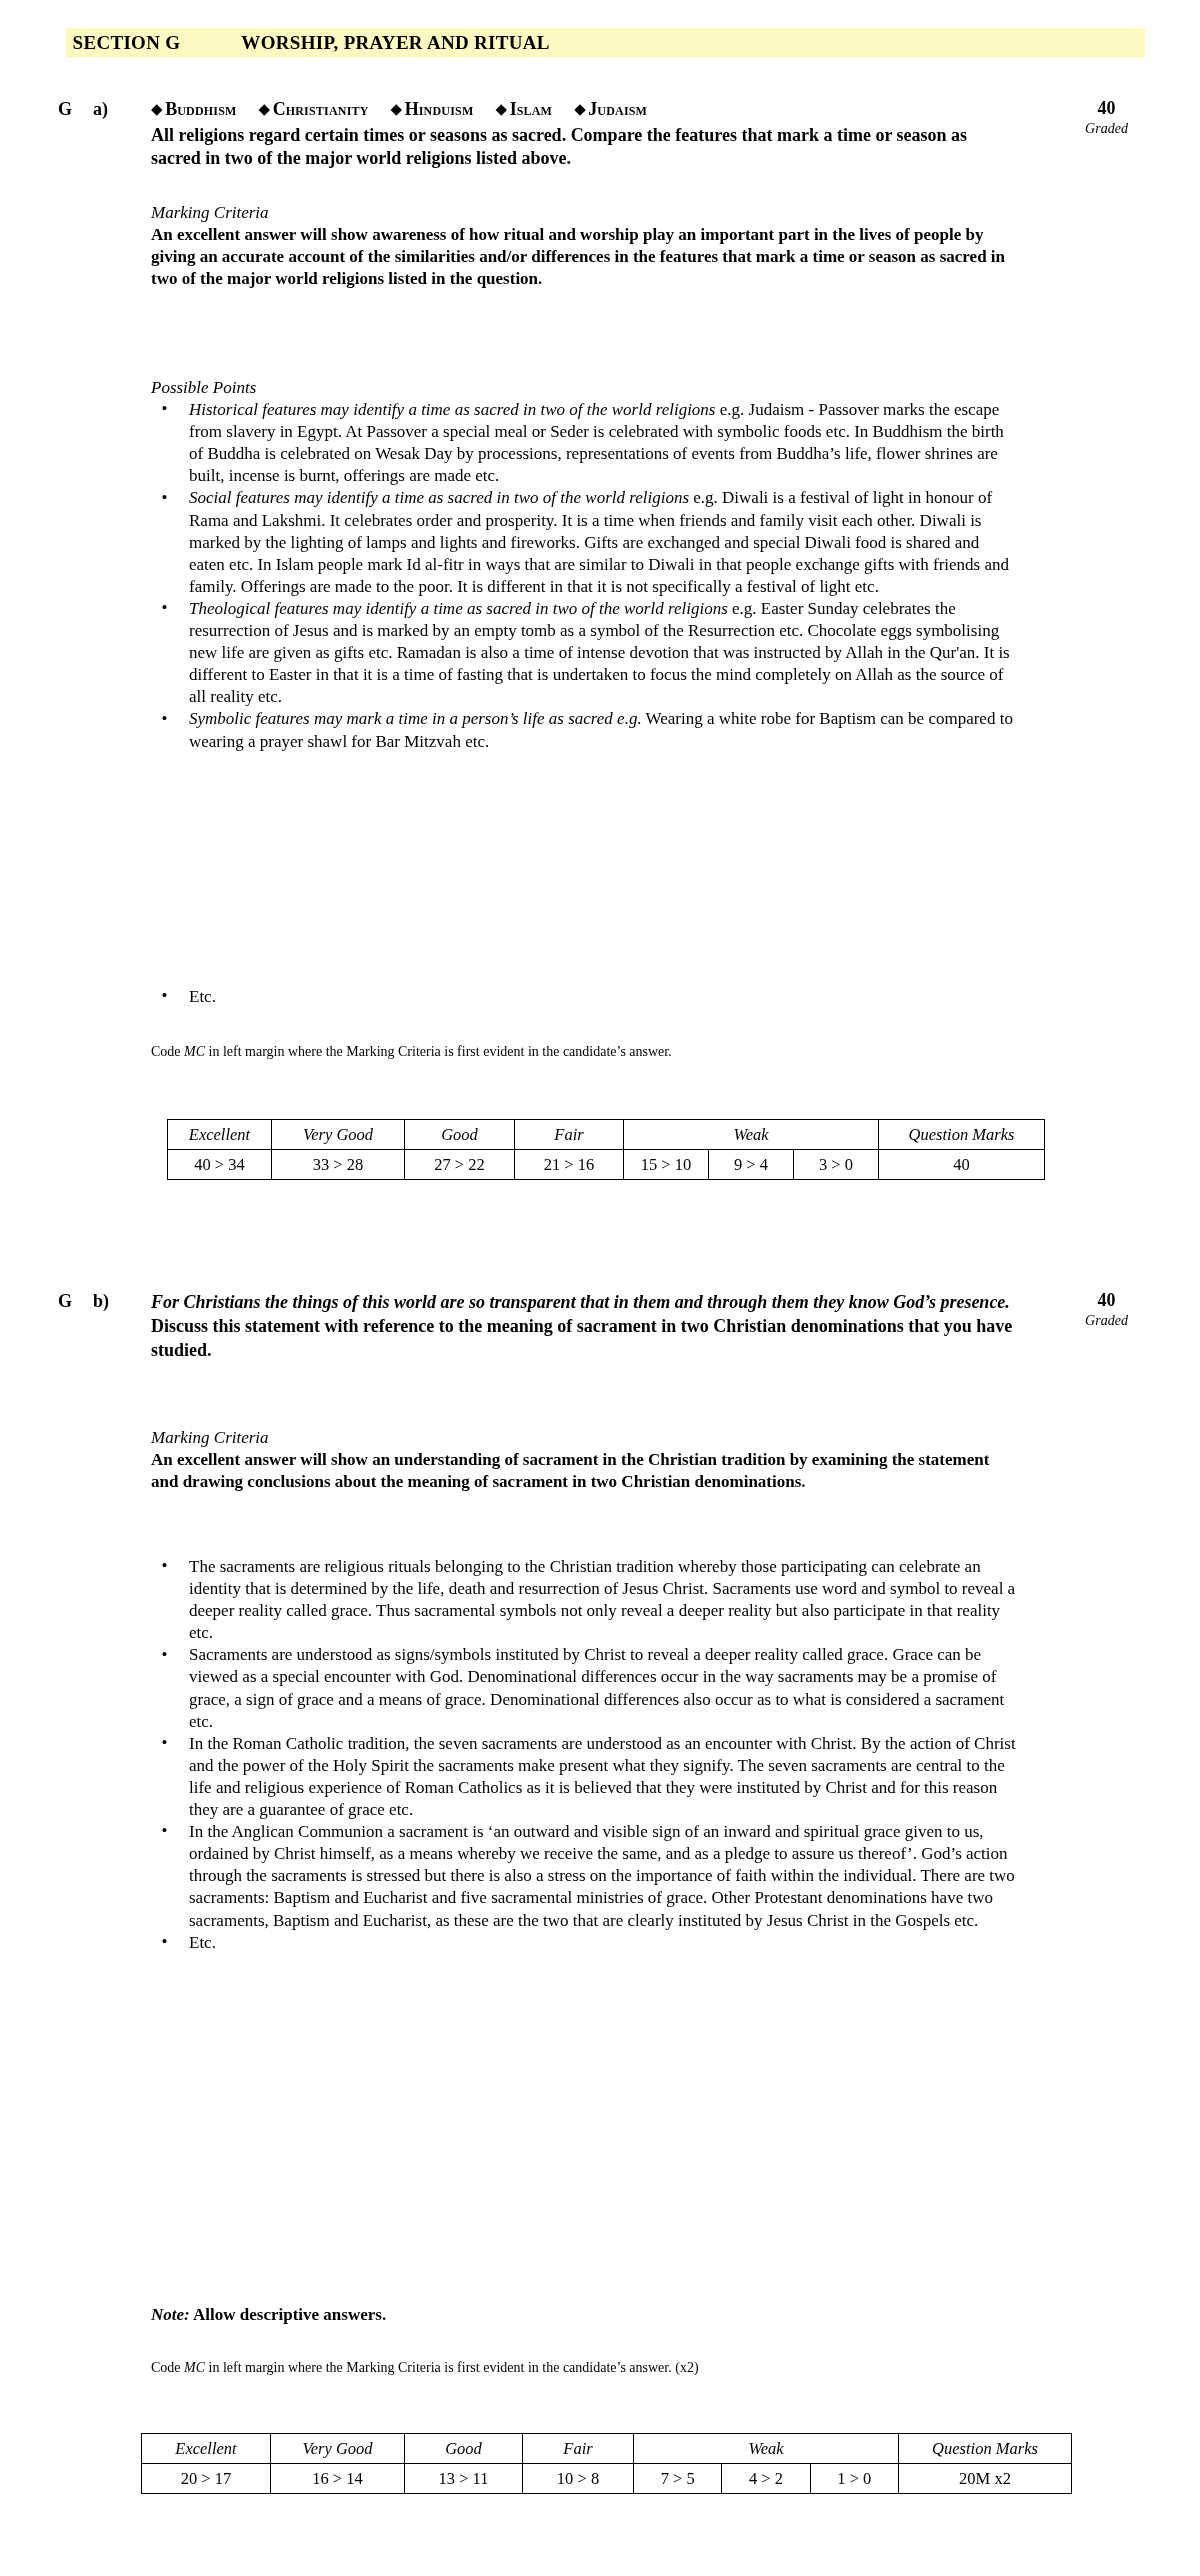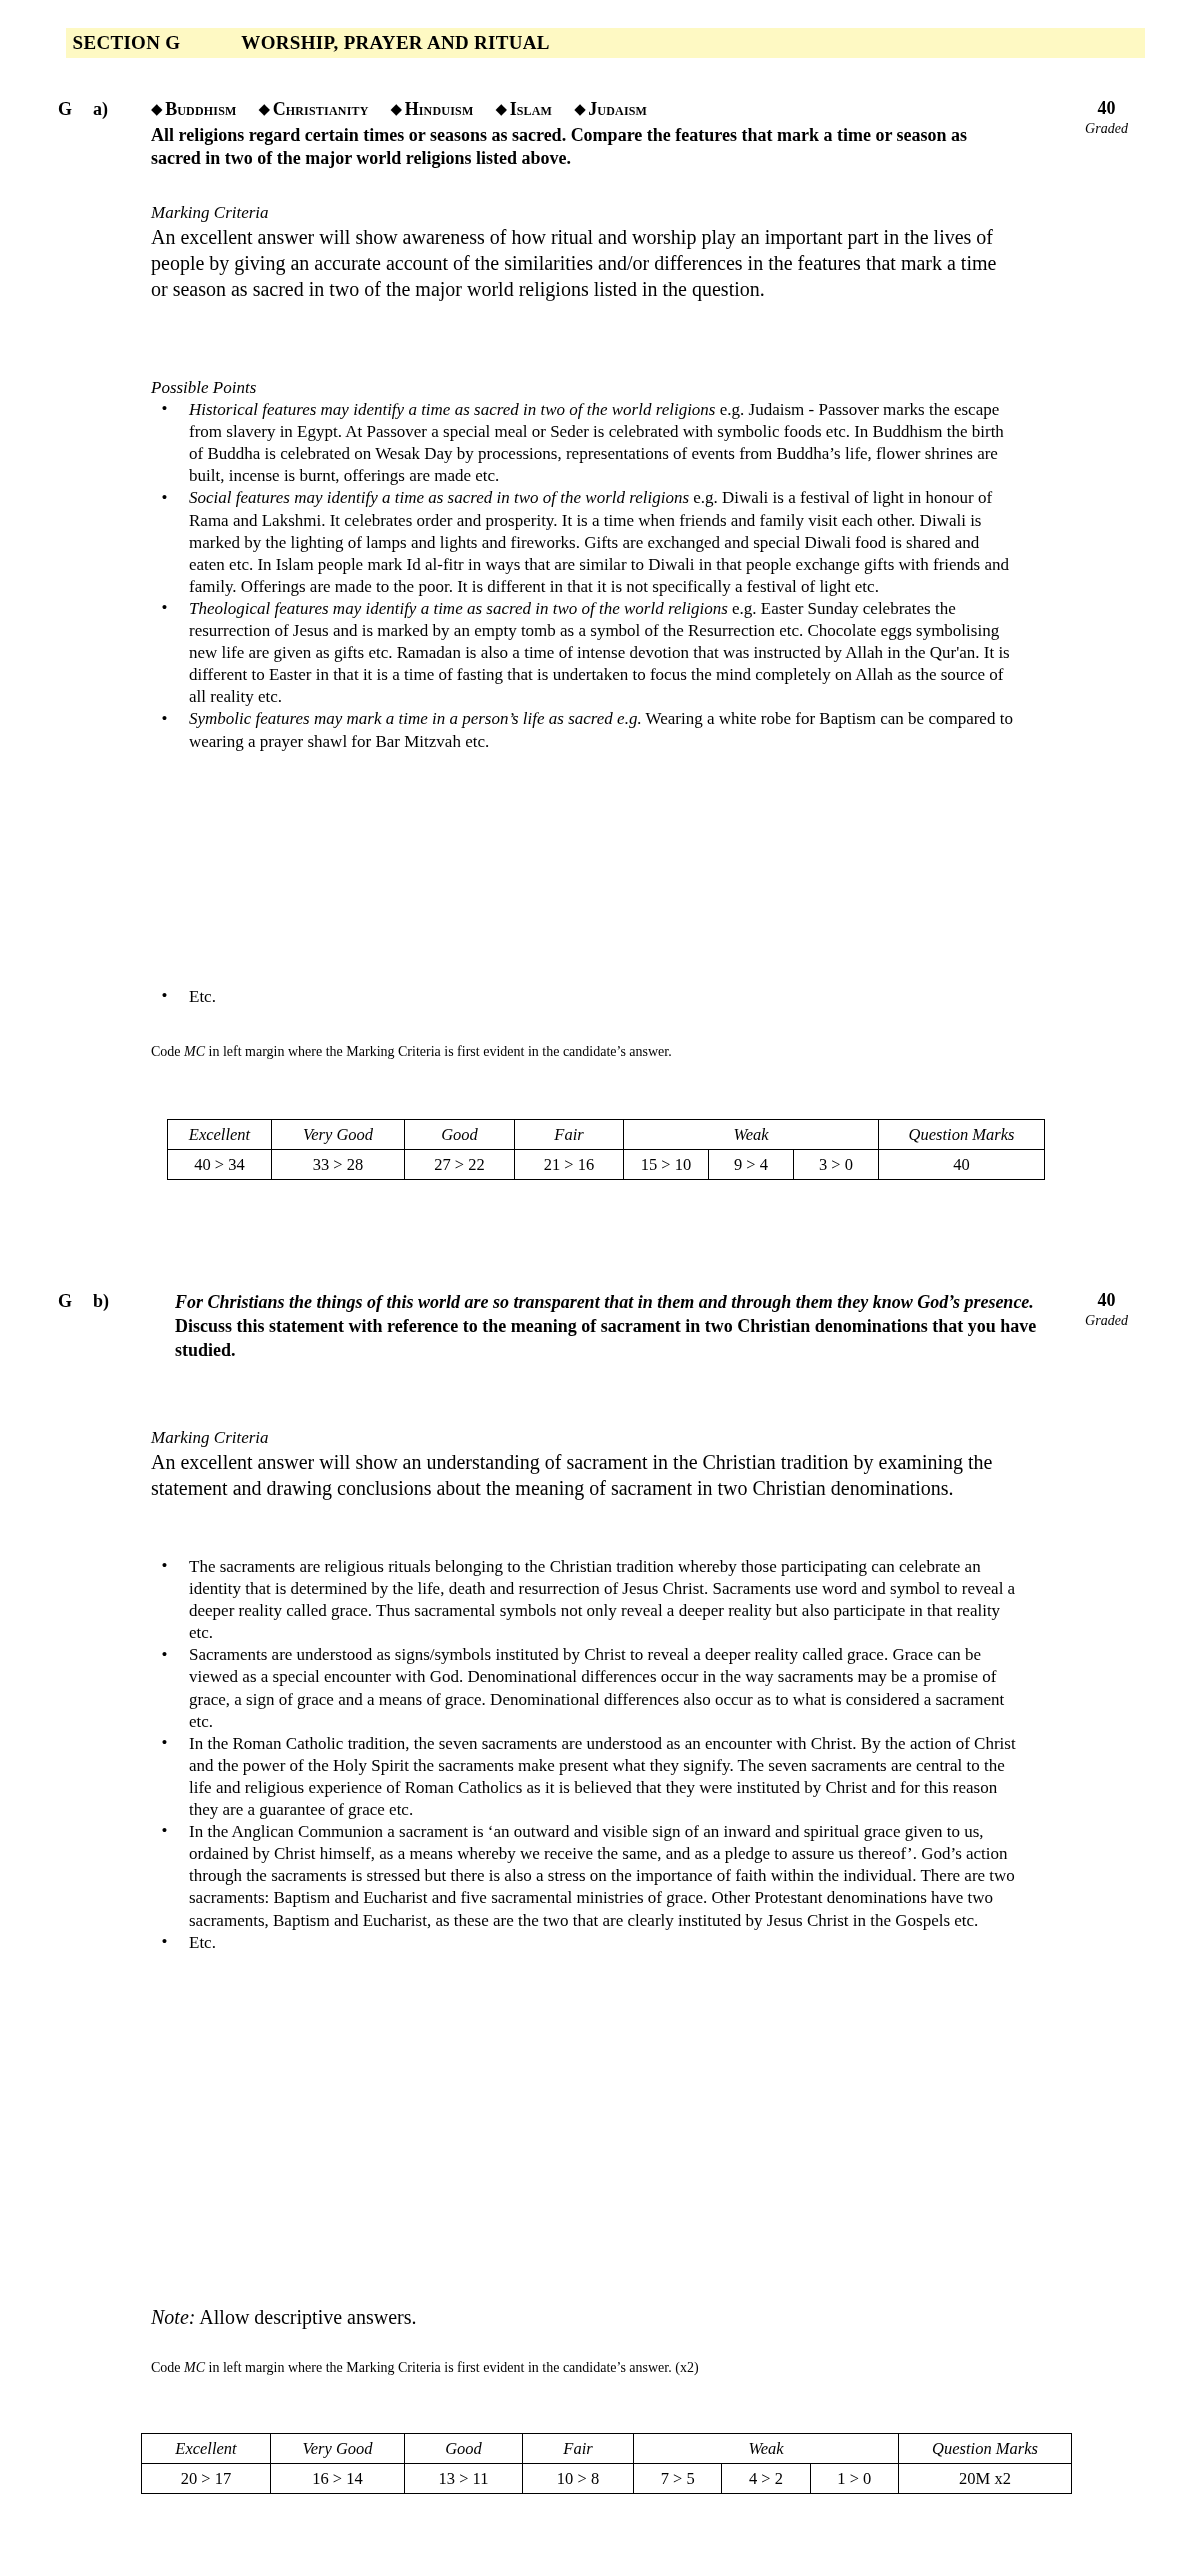--- a/index.html
+++ b/index.html
@@ -134,23 +134,24 @@
     position: absolute;
     left: 151px;
     width: 866px;
   }
   .heading-it {
     font-size: 17px;
     font-style: italic;
     line-height: 1.3;
   }
   .para {
-    font-size: 20px;
+    font-size: 17px;
     line-height: 1.30;
     text-align: left;
+    font-weight: bold;
   }
   .para-just {
     font-size: 14px;
     line-height: 1.34;
     text-align: justify;
   }
 
   
   ul.points {
     list-style: none;
@@ -267,21 +268,21 @@
       <td style="width:79px;">3 &gt; 0</td>
       <td>40</td>
     </tr>
   </tbody>
     </table>
 
   <div class="q-block" style="top:1291px;">
     <span class="q-code" style="top:0px;">G</span>
     <span class="q-part" style="top:0px;">b)</span>
 
-    <div class="q-body" style="top:0px;margin-left:24px;">
+    <div class="q-body" style="top:0px;">
       <div class="q-stem-italic">For Christians the things of this world are so transparent that in them and through them they know God’s presence.</div>
       <div class="q-stem" style="margin-top:0;">Discuss this statement with reference to the meaning of sacrament in two Christian denominations that you have studied.</div>
     </div>
 
     <div class="marks-col" style="top:0px;">
       <div class="marks-num">40</div>
       <div class="marks-graded">Graded</div>
     </div>
   </div>
 

